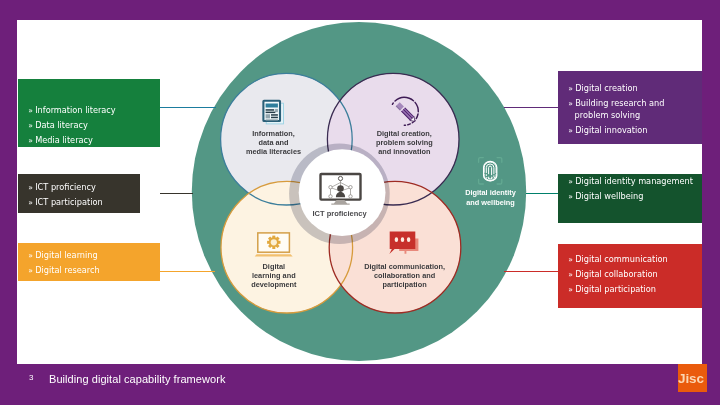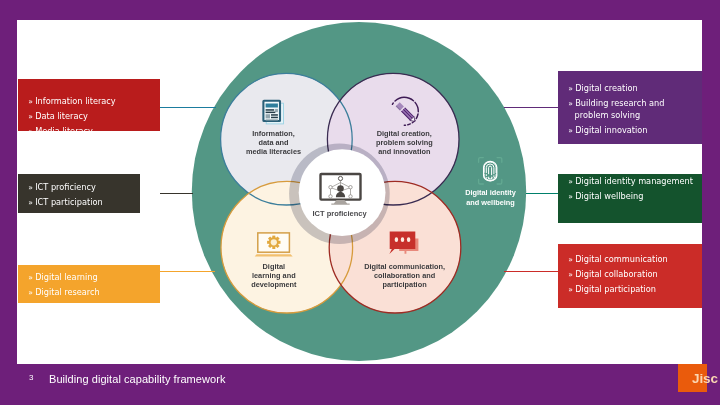--- a/index.html
+++ b/index.html
@@ -6,21 +6,21 @@
   body{width:720px;height:405px;overflow:hidden;background:#6E1F7A;font-family:"Liberation Sans",sans-serif;}
   #slide{position:relative;width:720px;height:405px;overflow:hidden;}
   #canvas{position:absolute;left:17px;top:20px;width:685px;height:344px;background:#fff;overflow:hidden;}
   .callout{position:absolute;box-sizing:border-box;color:#fff;padding-left:10.3px;}
   .callout .li{display:block;white-space:nowrap;font-family:"DejaVu Sans",sans-serif;font-size:8.2px;line-height:15px;}
   .callout .li .bl{font-size:7.6px;padding-right:2.2px;line-height:0;}
   .conn{position:absolute;background:#000;}
   #footer-num{position:absolute;left:29px;top:373px;font-size:8px;color:#fff;}
   #footer-title{position:absolute;left:49px;top:373px;font-size:11px;color:#fff;letter-spacing:.06px;}
   #logo{position:absolute;left:678px;top:364px;width:28.5px;height:28px;background:#EA5B0C;}
-  #logo span{position:absolute;left:14px;top:0;width:25px;height:28px;line-height:30px;text-align:center;color:#FBD6B2;font-size:13.5px;font-weight:700;letter-spacing:-.1px;}
+  #logo span{position:absolute;left:0;top:0;width:25px;height:28px;line-height:30px;text-align:center;color:#FBD6B2;font-size:13.5px;font-weight:700;letter-spacing:-.1px;}
   svg{display:block;}
 </style>
 </head>
 <body>
 
 <div id="slide">
   <div id="canvas"></div>
   <svg id="venn" width="720" height="405" viewBox="0 0 720 405" style="position:absolute;left:0;top:0">
     <defs>
       <clipPath id="canvasClip">
@@ -177,30 +177,30 @@
     </g>
   </svg>
 
   <div class="conn" style="left:160px;top:107px;width:56px;height:1.4px;background:#1B7C9E"></div>
   <div class="conn" style="left:160px;top:193px;width:33px;height:1.4px;background:#37342C"></div>
   <div class="conn" style="left:160px;top:271px;width:55px;height:1.4px;background:#F4A42C"></div>
   <div class="conn" style="left:504px;top:107px;width:55px;height:1.4px;background:#602B78"></div>
   <div class="conn" style="left:526px;top:193px;width:33px;height:1.4px;background:#00806B"></div>
   <div class="conn" style="left:504px;top:271px;width:55px;height:1.4px;background:#CB2C28"></div>
 
-  <div class="callout" id="co-0" style="left:18px;top:79px;width:142px;height:52px;background:#b91c1c;padding-top:15px">
+  <div class="callout" id="co-0" style="left:18px;top:79px;width:142px;height:68px;background:#15803d;padding-top:24px">
     <span class="li"><span class="bl">»</span><span>Information literacy</span></span>
     <span class="li"><span class="bl">»</span><span>Data literacy</span></span>
     <span class="li"><span class="bl">»</span><span>Media literacy</span></span>
   </div>
   <div class="callout" id="co-1" style="left:18px;top:174px;width:122px;height:39px;background:#37342C;padding-top:5.8px">
     <span class="li"><span class="bl">»</span><span>ICT proficiency</span></span>
     <span class="li"><span class="bl">»</span><span>ICT participation</span></span>
   </div>
-  <div class="callout" id="co-2" style="left:18px;top:265px;width:142px;height:38px;background:#F4A42C;padding-top:4.9px">
+  <div class="callout" id="co-2" style="left:18px;top:243px;width:142px;height:38px;background:#F4A42C;padding-top:4.9px">
     <span class="li"><span class="bl">»</span><span>Digital learning</span></span>
     <span class="li"><span class="bl">»</span><span>Digital research</span></span>
   </div>
   <div class="callout" id="co-3" style="left:558px;top:71px;width:144px;height:73px;background:#602B78;padding-top:9.7px">
     <span class="li"><span class="bl">»</span><span>Digital creation</span></span>
     <span class="li"><span class="bl">»</span><span>Building research and</span></span>
     <span class="li" style="padding-left:6.3px;margin-top:-2.6px"><span>problem solving</span></span>
     <span class="li"><span class="bl">»</span><span>Digital innovation</span></span>
   </div>
   <div class="callout" id="co-4" style="left:558px;top:174px;width:144px;height:49px;background:#14532d;padding-top:0">

